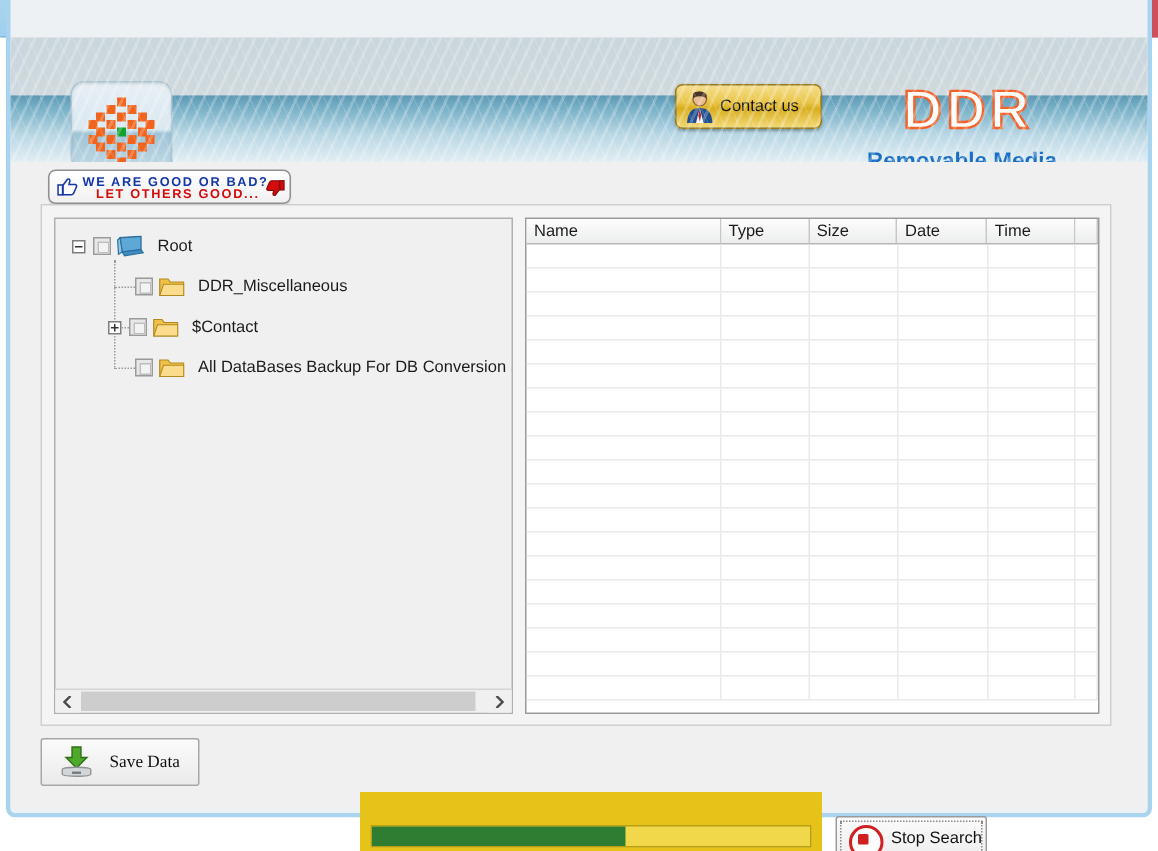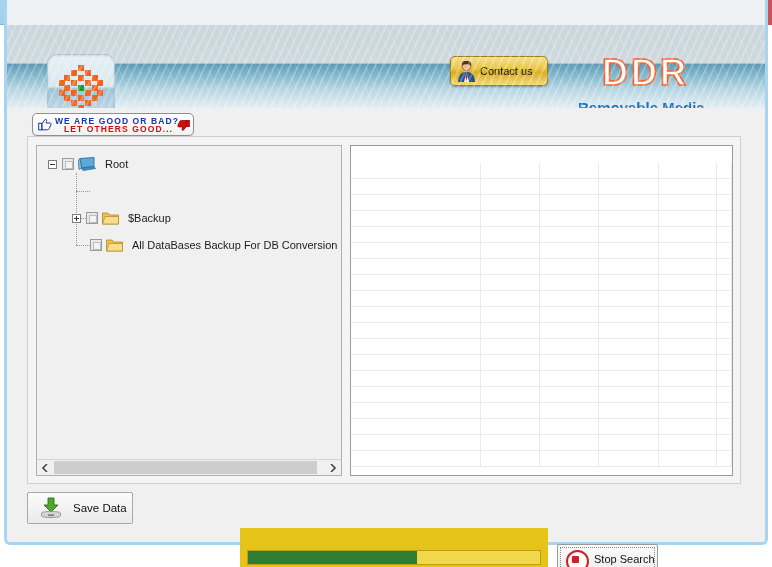--- a/index.html
+++ b/index.html
@@ -296,29 +296,37 @@
               <span class="tbox"></span>
               <span class="tchk"></span>
               <svg class="ico-pc" viewBox="0 0 18 15">
                 <path d="M2 1.5 L16 0.5 L16 9.5 L3.5 11 Z" fill="#5ea8d8" stroke="#2d6f9e" stroke-width="0.9"></path>
                 <path d="M2 1.5 L3.5 11 L1 12.5 L0.4 3 Z" fill="#8fc8e8" stroke="#2d6f9e" stroke-width="0.8"></path>
                 <path d="M3.5 11 L16 9.5 L17.5 11.5 L5 13.5 Z" fill="#3f8ec0" stroke="#2d6f9e" stroke-width="0.8"></path>
               </svg>
               <span class="tlabel">Root</span>
             </div>
 
+            <div class="tnode" style="left:53px;top:36px;">
+              <span class="tchk" style="margin-left:0;"></span>
+              <svg class="ico-folder" viewBox="0 0 17 14">
+                <path d="M0.5 2 L6 2 L7.5 4 L16.5 4 L16.5 13 L0.5 13 Z" fill="#f0c04a" stroke="#b08a1e" stroke-width="0.8"></path>
+                <path d="M0.5 13 L3 5.5 L16.5 5.5 L16.5 13 Z" fill="#fbdc8c" stroke="#b08a1e" stroke-width="0.7"></path>
+              </svg>
+              <span class="tlabel">DDR_Miscellaneous</span>
+            </div>
 
             <div class="tnode" style="left:35px;top:63px;">
               <span class="tbox plus"></span>
               <span class="tchk"></span>
               <svg class="ico-folder" viewBox="0 0 17 14">
                 <path d="M0.5 2 L6 2 L7.5 4 L16.5 4 L16.5 13 L0.5 13 Z" fill="#f0c04a" stroke="#b08a1e" stroke-width="0.8"></path>
                 <path d="M0.5 13 L3 5.5 L16.5 5.5 L16.5 13 Z" fill="#fbdc8c" stroke="#b08a1e" stroke-width="0.7"></path>
               </svg>
-              <span class="tlabel">$Backup</span>
+              <span class="tlabel">$Contact</span>
             </div>
 
             <div class="tnode" style="left:53px;top:90px;">
               <span class="tchk" style="margin-left:0;"></span>
               <svg class="ico-folder" viewBox="0 0 17 14">
                 <path d="M0.5 2 L6 2 L7.5 4 L16.5 4 L16.5 13 L0.5 13 Z" fill="#f0c04a" stroke="#b08a1e" stroke-width="0.8"></path>
                 <path d="M0.5 13 L3 5.5 L16.5 5.5 L16.5 13 Z" fill="#fbdc8c" stroke="#b08a1e" stroke-width="0.7"></path>
               </svg>
               <span class="tlabel">All DataBases Backup For DB Conversion Softwar</span>
             </div>
@@ -333,20 +341,28 @@
             <div class="sc-thumb" style="width:263px;"></div>
             <div class="sc-arrow" style="right:0;">
               <svg width="6" height="8" viewBox="0 0 6 8">
                 <path d="M1 0 L5 4 L1 8" fill="none" stroke="#4a4a4a" stroke-width="1.6"></path>
                 </svg>
             </div>
           </div>
         </div>
 
         <div class="list-pane">
+          <div class="lv-head" id="lv-head">
+              <div class="lv-th" style="width: 144px;">Name</div>
+              <div class="lv-th" style="width: 65px;">Type</div>
+              <div class="lv-th" style="width: 65px;">Size</div>
+              <div class="lv-th" style="width: 66px;">Date</div>
+              <div class="lv-th" style="width: 65px;">Time</div>
+              <div class="lv-th" style="width: 16px;"></div>
+            </div>
           <div class="lv-rows" id="lv-rows">
               <div class="lv-row">
                 <div class="lv-cell" style="width: 144px;"></div>
                 <div class="lv-cell" style="width: 65px;"></div>
                 <div class="lv-cell" style="width: 65px;"></div>
                 <div class="lv-cell" style="width: 66px;"></div>
                 <div class="lv-cell" style="width: 65px;"></div>
                 <div class="lv-cell" style="width: 16px;"></div>
               </div>
               <div class="lv-row">
@@ -496,21 +512,21 @@
             </div>
         </div>
       </div>
 
       <div class="btn3d" style="left:20px;top:384px;width:106px;">
         <svg style="margin-left:11px;" width="24" height="24" viewBox="0 0 24 24">
           <path d="M9 2 L15 2 L15 9 L19 9 L12 16 L5 9 L9 9 Z" fill="#4ea829" stroke="#2f6e19" stroke-width="0.9"></path>
           <path d="M2.5 17 C2.5 15 21.5 15 21.5 17 L21.5 20 C21.5 22 2.5 22 2.5 20 Z" fill="#d3d6d8" stroke="#8e9296" stroke-width="0.9"></path>
           <rect x="9" y="18.4" width="6" height="1.5" fill="#6f7579"></rect>
         </svg>
-        <span class="lbl" style="margin-left:10px;">Save Data</span>
+        <span class="lbl" style="margin-left:10px;font-family:Liberation Serif, serif;">Save Data</span>
       </div>
 
 
       <div class="prog-box">
         <div class="prog-track">
           <div class="prog-fill" id="prog-fill" style="width: 58%;"></div>
         </div>
         <div class="prog-sub">4590   sectors scanned of total 7808</div>
       </div>
 

